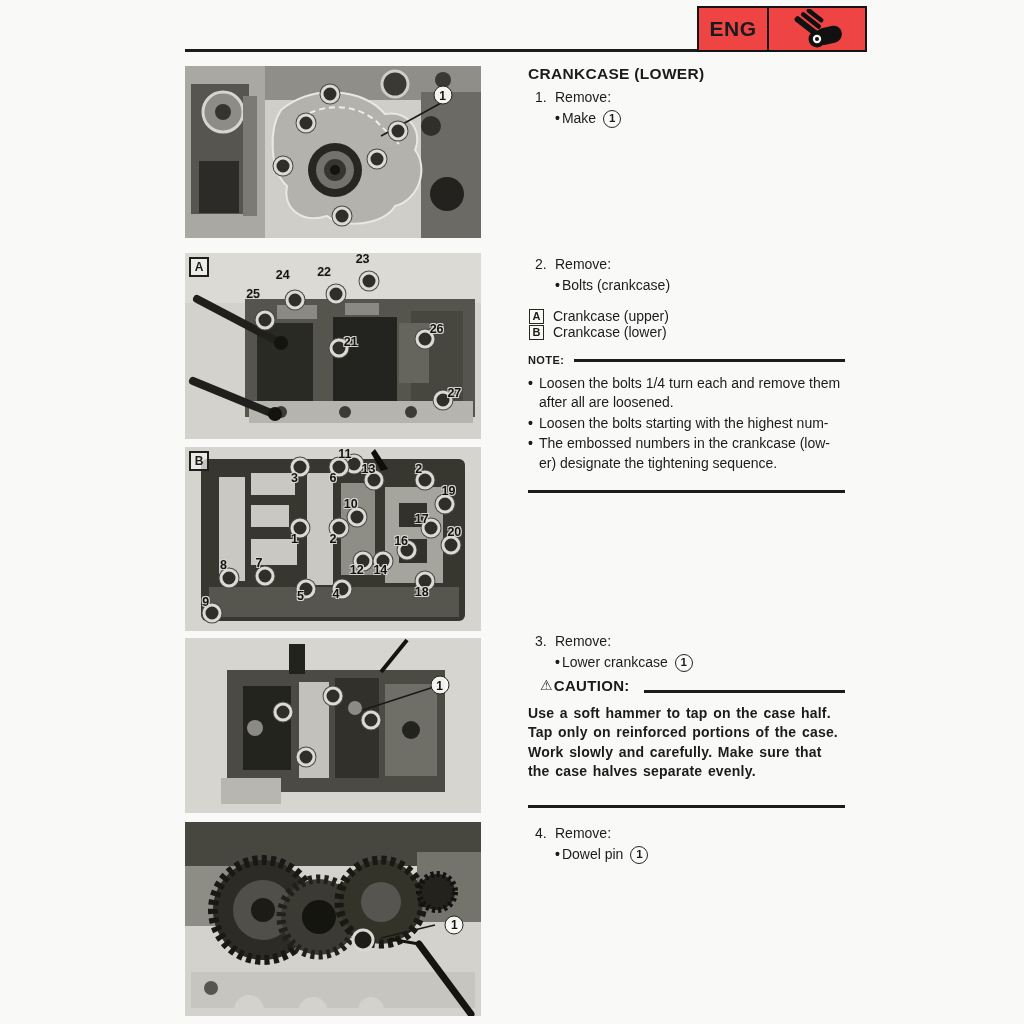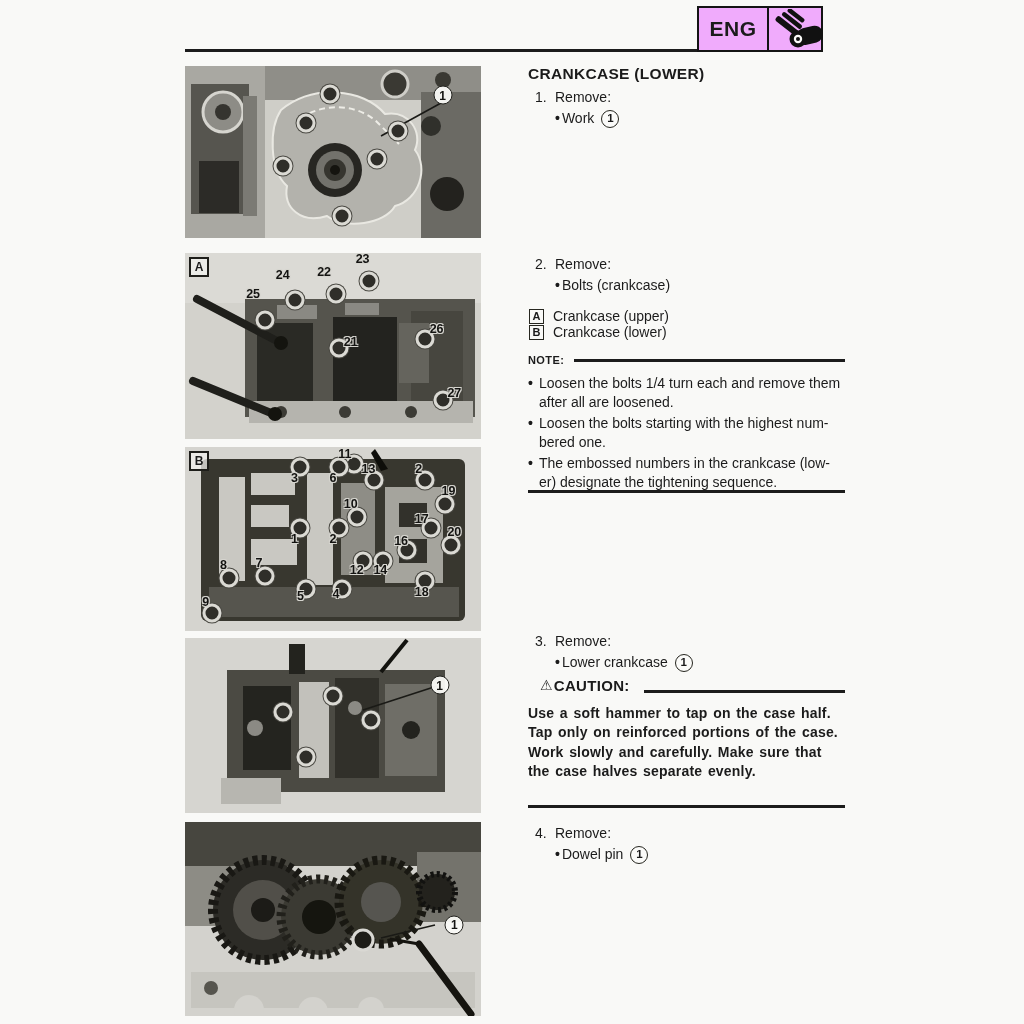--- a/index.html
+++ b/index.html
@@ -1,22 +1,22 @@
 <!DOCTYPE html>
 <html><head>
 <meta charset="utf-8">
 <style>
   html,body{margin:0;padding:0;background:#e8e8e6;}
   .page{position:relative;width:1024px;height:1024px;background:#f9f9f7;overflow:hidden;
         font-family:"Liberation Sans",sans-serif;color:#1b1b1b;}
   
   .hdr-title{position:absolute;top:22px;right:338px;font-size:17.5px;font-weight:700;letter-spacing:.4px;}
   .hdr-rule{position:absolute;left:185px;top:49px;width:515px;height:3px;background:#1c1c1c;}
-  .eng-box{position:absolute;left:697px;top:6px;width:126px;height:46px;border:2.5px solid #141414;
-           background:#f0abfc;display:flex;align-items:stretch;box-sizing:border-box;}
+  .eng-box{position:absolute;left:697px;top:6px;width:170px;height:46px;border:2.5px solid #141414;
+           background:#ef4444;display:flex;align-items:stretch;box-sizing:border-box;}
   .eng-cell{flex:0 0 68px;display:flex;align-items:center;justify-content:center;
             font-size:21px;font-weight:700;border-right:2px solid #141414;letter-spacing:.5px;}
   .eng-icon{flex:1;display:flex;align-items:center;justify-content:center;}
   
   .fig{position:absolute;background:#d2d1cc;overflow:hidden;}
   .fig svg{position:absolute;left:0;top:0;width:100%;height:100%;}
   .fig-tag{position:absolute;left:4px;top:4px;width:16px;height:16px;border:2px solid #1e1e1a;
            background:rgba(242,242,238,.75);display:flex;align-items:center;justify-content:center;
            font-size:12px;font-weight:700;z-index:5;}
   .ring{position:absolute;width:13px;height:13px;border-radius:50%;background:#2f2e29;
@@ -254,21 +254,21 @@
 
   <div class="rc sec-title" style="left:528px;top:64px;">CRANKCASE (LOWER)</div>
 
   <div class="rc" style="left:535px;top:88px;width:310px;">
     <div class="step-head">
       <span class="step-num">1.</span>
       <span>Remove:</span>
     </div>
     <div class="step-item">
       <span class="blt">•</span>
-      <span>Work</span>
+      <span>Make</span>
       <span class="circ">1</span>
     </div>
   </div>
 
   <div class="rc" style="left:535px;top:255px;width:310px;">
     <div class="step-head">
       <span class="step-num">2.</span>
       <span>Remove:</span>
     </div>
     <div class="step-item">
@@ -297,21 +297,20 @@
       <span class="n-blt">•</span>
       <div>
         <div>Loosen the bolts 1/4 turn each and remove them</div>
         <div>after all are loosened.</div>
       </div>
     </div>
     <div class="n-bullet">
       <span class="n-blt">•</span>
       <div>
         <div>Loosen the bolts starting with the highest num-</div>
-        <div>bered one.</div>
       </div>
     </div>
     <div class="n-bullet">
       <span class="n-blt">•</span>
       <div>
         <div>The embossed numbers in the crankcase (low-</div>
         <div>er) designate the tightening sequence.</div>
       </div>
     </div>
   </div>

